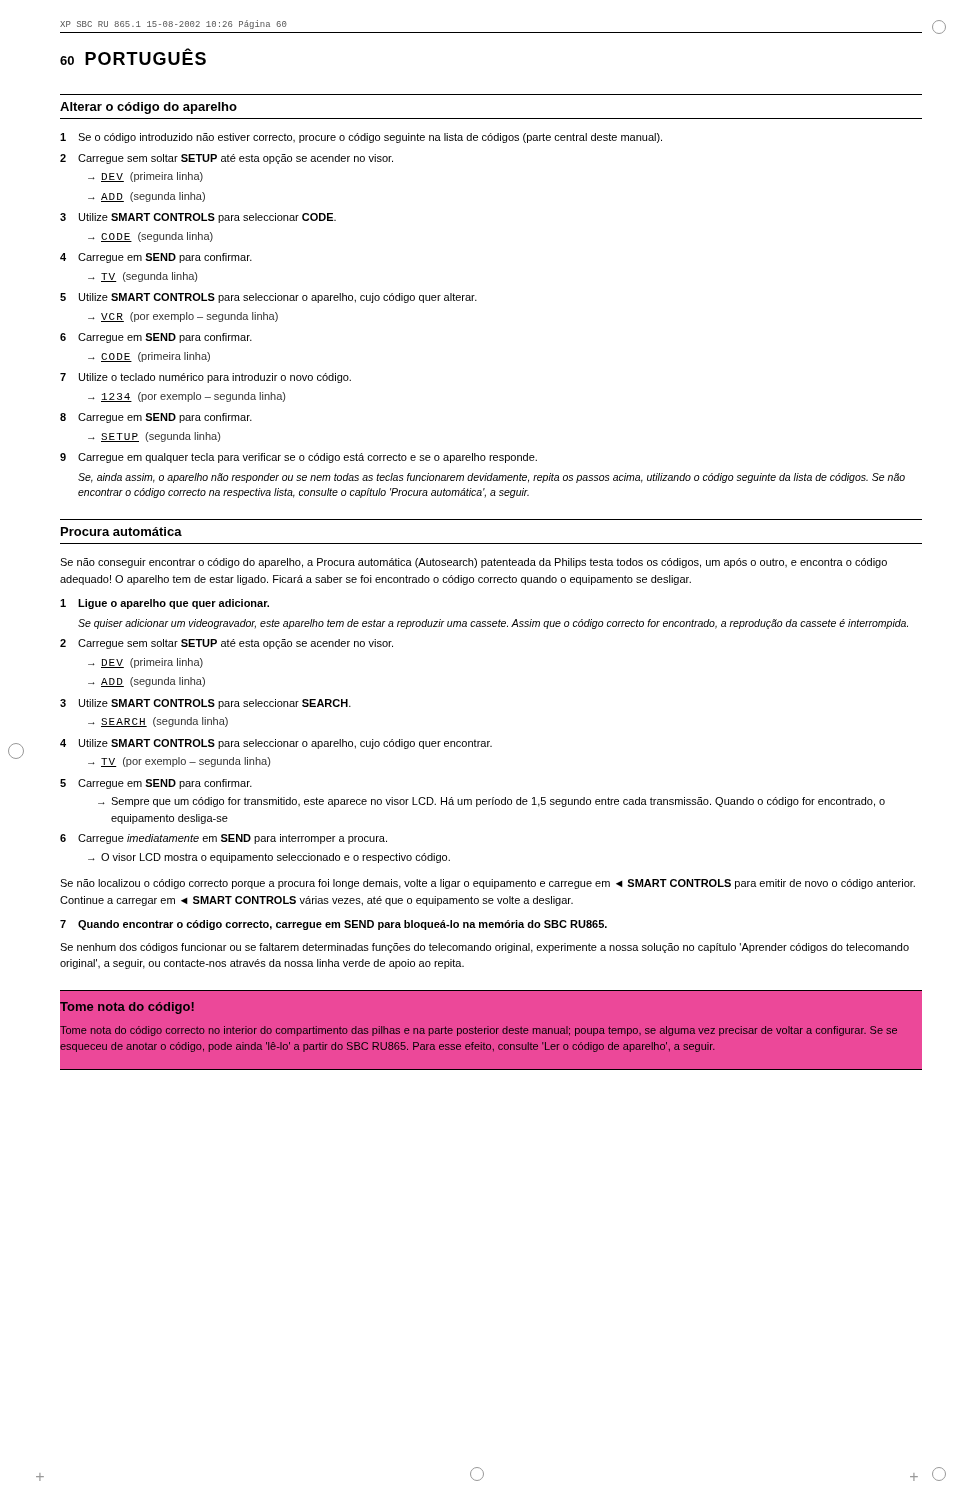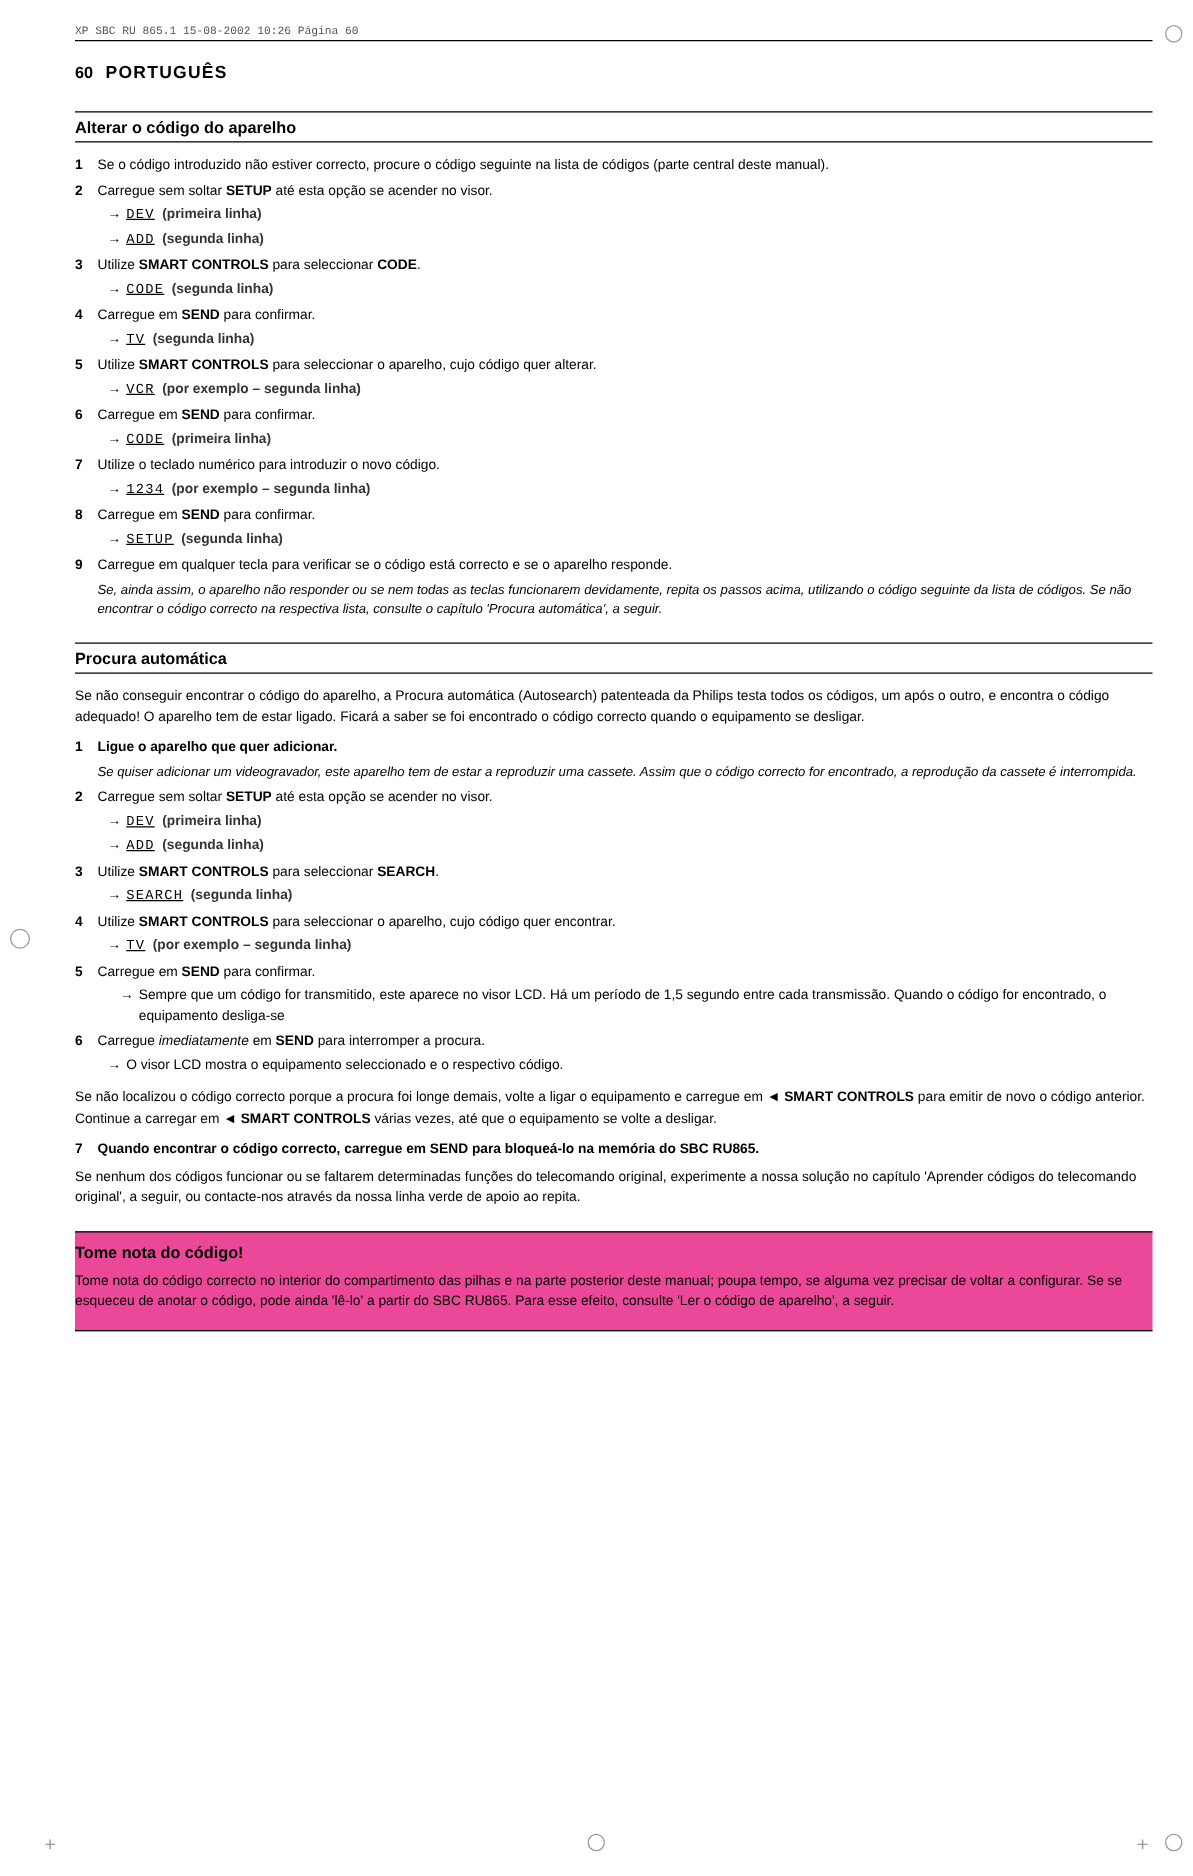--- a/index.html
+++ b/index.html
@@ -30,21 +30,21 @@
       gap: 10px;
       margin-bottom: 12px;
     }
 
     .page-number {
       font-size: 13px;
       font-weight: bold;
     }
 
     .page-language {
-      font-size: 14px;
+      font-size: 18px;
       font-weight: bold;
       letter-spacing: 1px;
     }
 
     .page-divider-top {
       border: none;
       border-top: 1.5px solid #000;
       margin-bottom: 16px;
     }
 
@@ -174,21 +174,20 @@
       font-family: 'Courier New', monospace;
       font-size: 11px;
       text-decoration: underline;
       letter-spacing: 1px;
     }
 
     .label-text {
       font-size: 11px;
       color: #333;
       margin-left: 6px;
-      font-weight: bold;
     }
 
     .italic-block {
       font-style: italic;
       font-size: 10.5px;
       margin-top: 4px;
       line-height: 1.5;
     }
 
     p {

